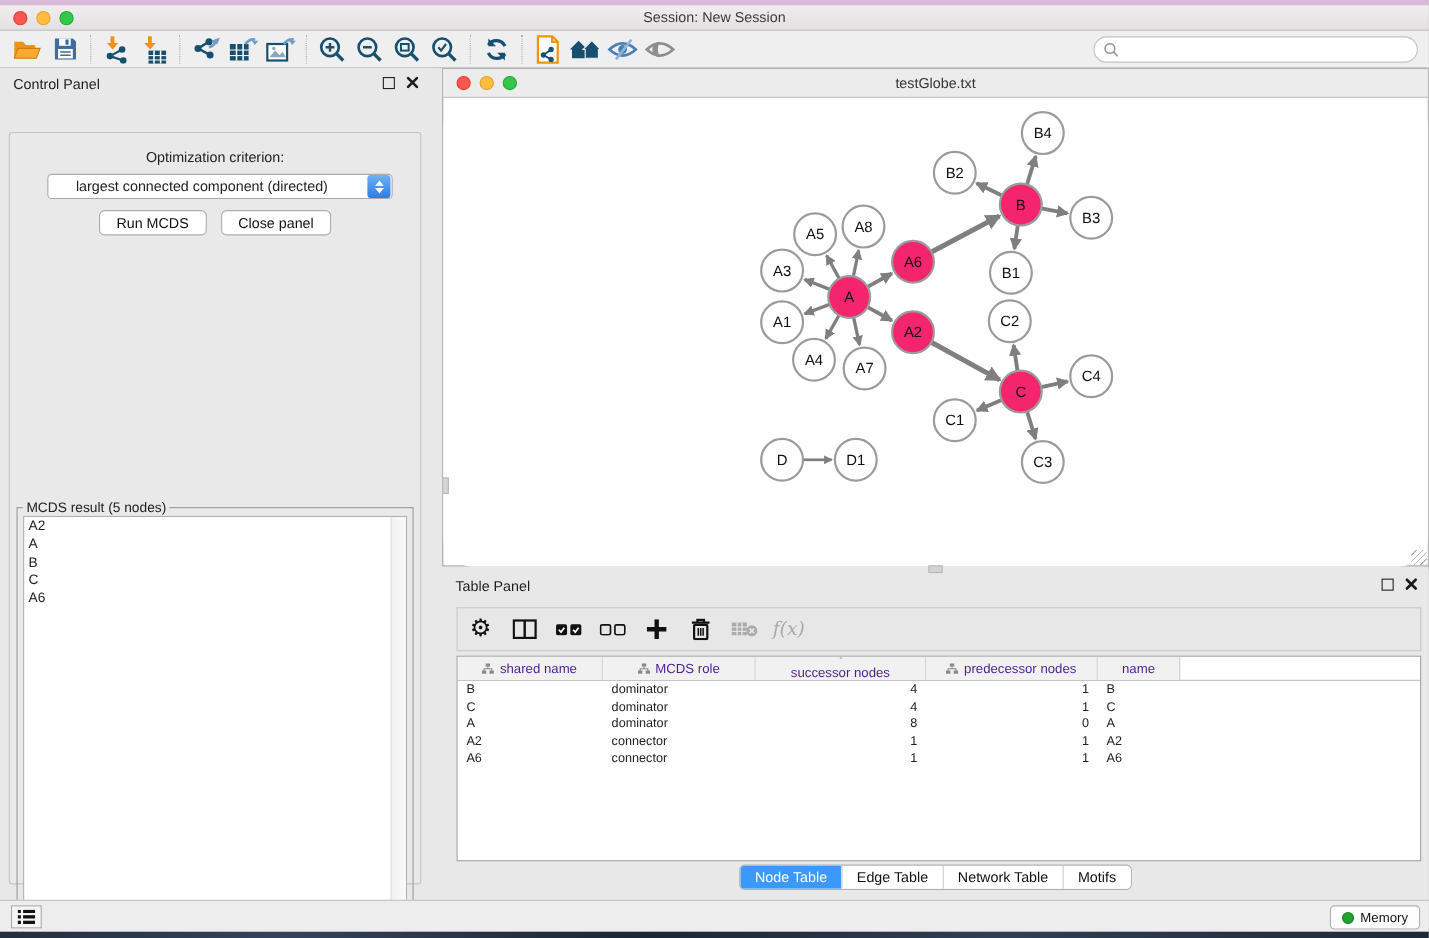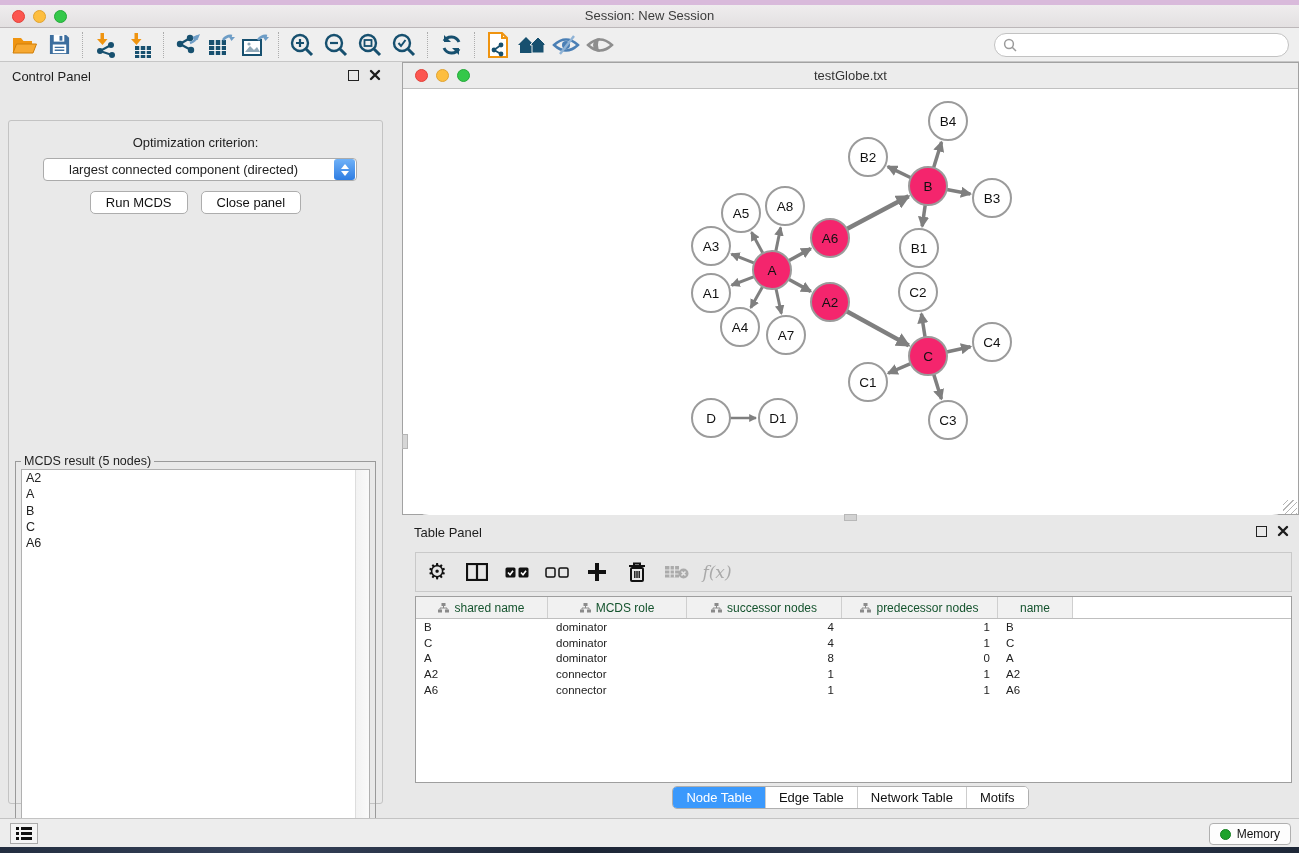--- a/index.html
+++ b/index.html
@@ -67,21 +67,21 @@
   
   .table-panel { position:absolute; left:402px; top:518px; width:897px; height:300px; background:#E8E8E8; }
   .tp-handle { position:absolute; left:442px; top:-4px; width:13px; height:7px; background:#D2D2D2; border:1px solid #B8B8B8; }
   .tp-toolbar { position:absolute; left:13px; top:34px; width:877px; height:40px;
     background:#E7E7E7; border:1px solid #C9C9C9; display:flex; align-items:center; padding-left:8px; gap:14px; }
   .tpi { width:26px; height:28px; display:flex; align-items:center; justify-content:center; }
   .gear-glyph { font-family:"DejaVu Sans", sans-serif; font-size:22px; color:#111; line-height:1; }
   .fx-glyph { font-family:"DejaVu Serif", serif; font-style:italic; font-size:17px; color:#A9A9A9; }
   .tp-table { position:absolute; left:13px; top:78px; width:877px; height:187px; background:#fff; border:1px solid #9E9E9E; overflow:hidden; }
   .thead { display:flex; height:22px; border-bottom:1px solid #BFBFBF; }
-  .th { background:#F1F1F1; border-right:1px solid #CFCFCF; display:flex; align-items:center; justify-content:center; gap:5px; font-size:12px; color:#14532d; }
+  .th { background:#F1F1F1; border-right:1px solid #CFCFCF; display:flex; align-items:center; justify-content:center; gap:5px; font-size:12px; color:#4c1d95; }
   .trow { display:flex; height:15.8px; align-items:center; }
   .td { font-size:11.5px; padding:0 8px; white-space:nowrap; overflow:hidden; }
   .tp-tabs { position:absolute; left:0; top:268px; width:100%; display:flex; justify-content:center; }
   
   .statusbar { position:absolute; left:0; top:818px; width:100%; height:29px; background:#EDEDED; border-top:1px solid #C3C3C3; }
   .list-btn { position:absolute; left:10px; top:4px; width:28px; height:21px; background:#F5F5F5; border:1px solid #ABABAB; display:flex; align-items:center; justify-content:center; }
   .memory-btn { position:absolute; right:8px; top:4px; height:22px; background:#FDFDFD; border:1px solid #B0B0B0; border-radius:4px;
     display:flex; align-items:center; gap:6px; padding:0 10px; font-size:12px; color:#111; }
   .mem-dot { width:11px; height:11px; border-radius:50%; background:#1FA32C; border:1px solid #158021; }
   .wallpaper { position:absolute; left:0; top:847px; width:100%; height:6px;
@@ -492,21 +492,21 @@
           </div>
           <div class="th" style="width: 139px;">
             <svg width="11" height="10" viewBox="0 0 11 10">
               <rect x="3.5" y="0" width="4" height="3" fill="#8A8A8A"></rect>
               <rect x="0" y="6.5" width="4" height="3" fill="#8A8A8A"></rect>
               <rect x="7" y="6.5" width="4" height="3" fill="#8A8A8A"></rect>
               <path d="M5.5 3 v2 M2 6.5 v-1.5 h7 v1.5" stroke="#8A8A8A" fill="none"></path>
             </svg>
             <span>MCDS role</span>
           </div>
-          <div class="th" style="width: 155px;">
+          <div class="th" style="width: 155px; flex-direction: column;">
             <svg width="11" height="10" viewBox="0 0 11 10">
               <rect x="3.5" y="0" width="4" height="3" fill="#8A8A8A"></rect>
               <rect x="0" y="6.5" width="4" height="3" fill="#8A8A8A"></rect>
               <rect x="7" y="6.5" width="4" height="3" fill="#8A8A8A"></rect>
               <path d="M5.5 3 v2 M2 6.5 v-1.5 h7 v1.5" stroke="#8A8A8A" fill="none"></path>
             </svg>
             <span>successor nodes</span>
           </div>
           <div class="th" style="width: 156px;">
             <svg width="11" height="10" viewBox="0 0 11 10">

